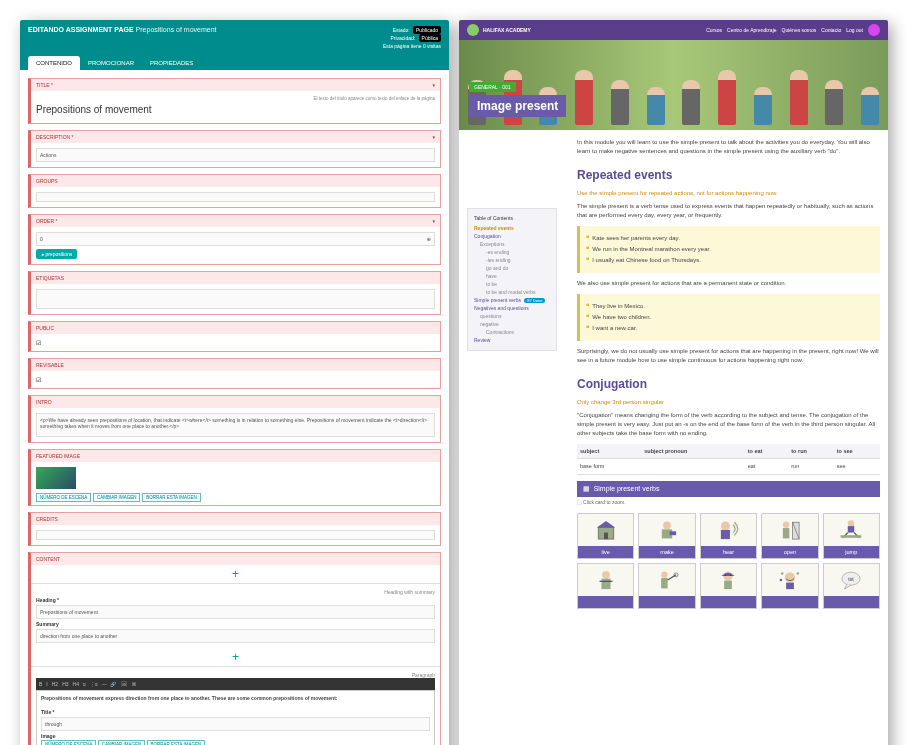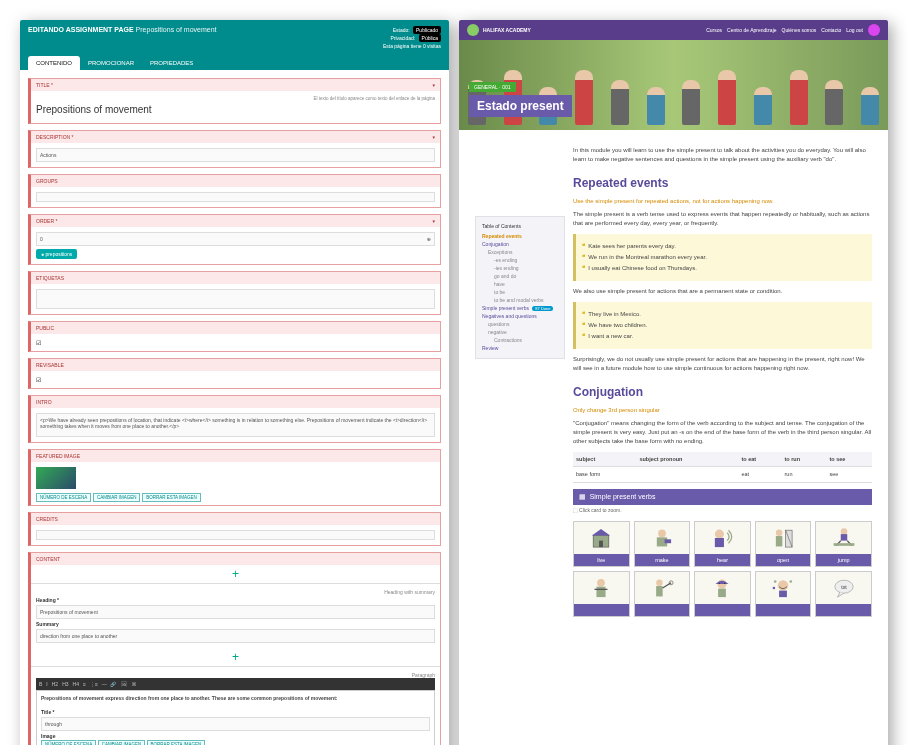--- a/index.html
+++ b/index.html
@@ -37,21 +37,21 @@
 .r-nav-left{display:flex;align-items:center;gap:4px}
 .r-logo{width:12px;height:12px;background:#8c6;border-radius:50%}
 .r-nav-right{display:flex;gap:5px;align-items:center}
 .r-hero{height:90px;position:relative;overflow:hidden;background:linear-gradient(90deg,#6a8a4a,#a8c878,#7a9a5a)}
 .people{position:absolute;inset:0;display:flex;align-items:flex-end;justify-content:space-around;padding-bottom:5px}
 .person{width:18px;height:45px;background:linear-gradient(#e8c8a8 20%,#666 20%);border-radius:8px 8px 2px 2px}
 .person:nth-child(2n){height:55px;background:linear-gradient(#e8c8a8 18%,#c44 18%)}
 .person:nth-child(3n){height:38px;background:linear-gradient(#e8c8a8 22%,#48a 22%)}
 .hero-badge{position:absolute;left:10px;top:42px;background:#4a3;color:#fff;font-size:5px;padding:2px 5px}
 .hero-title{position:absolute;left:10px;top:55px;background:#6a5aaa;color:#fff;font-size:12px;font-weight:bold;padding:4px 8px}
-.r-content{display:flex;padding:16px;gap:8px}
+.r-content{display:flex;padding:8px;gap:20px}
 .toc{width:90px;background:#f4f4f8;padding:6px;font-size:5px;border:1px solid #e0e0e8;align-self:flex-start;margin-top:70px}
 .toc-hd{color:#333;margin-bottom:3px}
 .toc a{display:block;color:#5a4a9a;padding:1px 0;text-decoration:none}
 .toc .sub{padding-left:6px;color:#888}
 .toc .hl{color:#d48a00;font-weight:bold}
 .toc .chip2{background:#09c;color:#fff;font-size:4px;padding:0 3px;border-radius:6px;margin-left:2px}
 .article{flex:1;font-size:6px;color:#444;line-height:1.5}
 .article h2{color:#5a4a9a;font-size:12px;margin:10px 0 5px}
 .article .orange{color:#d48a00;font-size:6px;margin:4px 0}
 .quote-box{background:#fcf8d8;border-left:3px solid #d4c060;padding:6px;margin:6px 0}
@@ -250,21 +250,21 @@
           <div class="person"></div>
         <div class="person"></div>
           <div class="person"></div>
           <div class="person"></div>
           <div class="person"></div>
           <div class="person"></div>
         <div class="person"></div>
           <div class="person"></div>
       </div>
       <div class="hero-badge">GENERAL · 001</div>
-      <div class="hero-title">Estado present</div>
+      <div class="hero-title">Image present</div>
     </div>
     <div class="r-content">
       <div class="toc">
         <div class="toc-hd">Table of Contents</div>
         <a class="hl">Repeated events</a>
         <a>Conjugation</a>
         <a class="sub">Exceptions</a>
         <a class="sub" style="padding-left:12px">-es ending</a>
         <a class="sub" style="padding-left:12px">-ies ending</a>
         <a class="sub" style="padding-left:12px">go and do</a>

